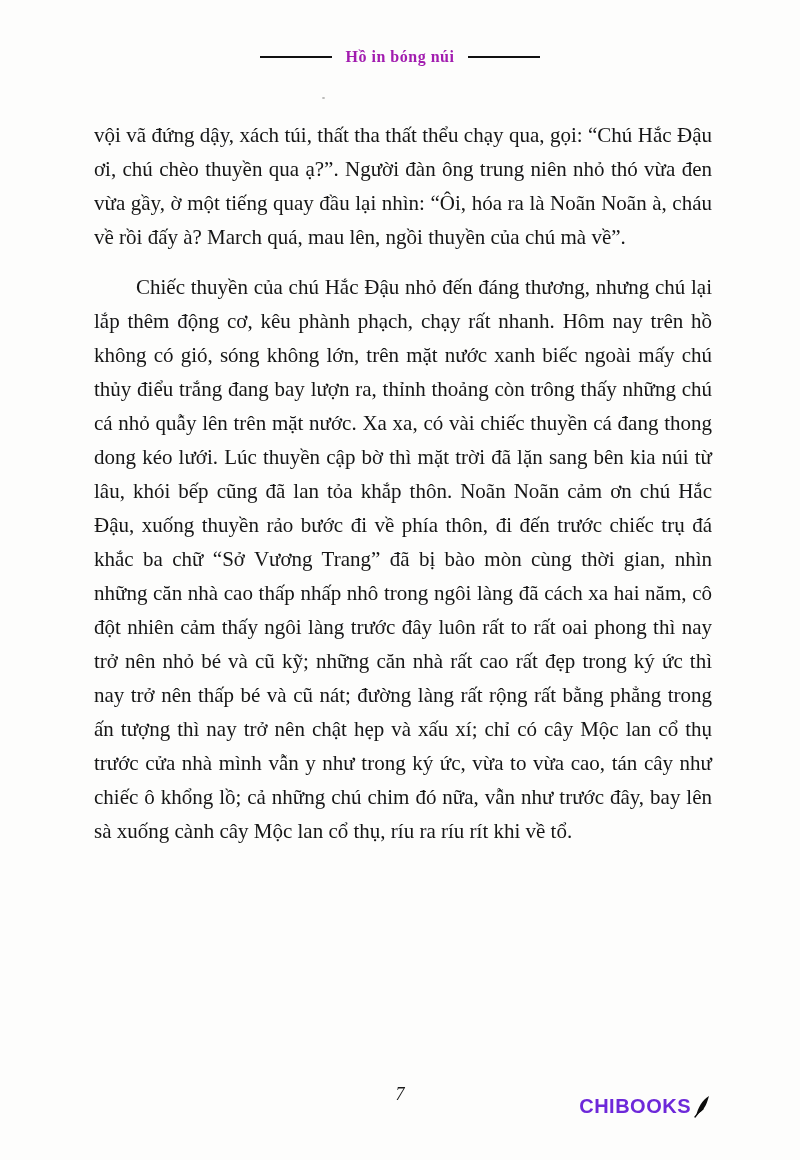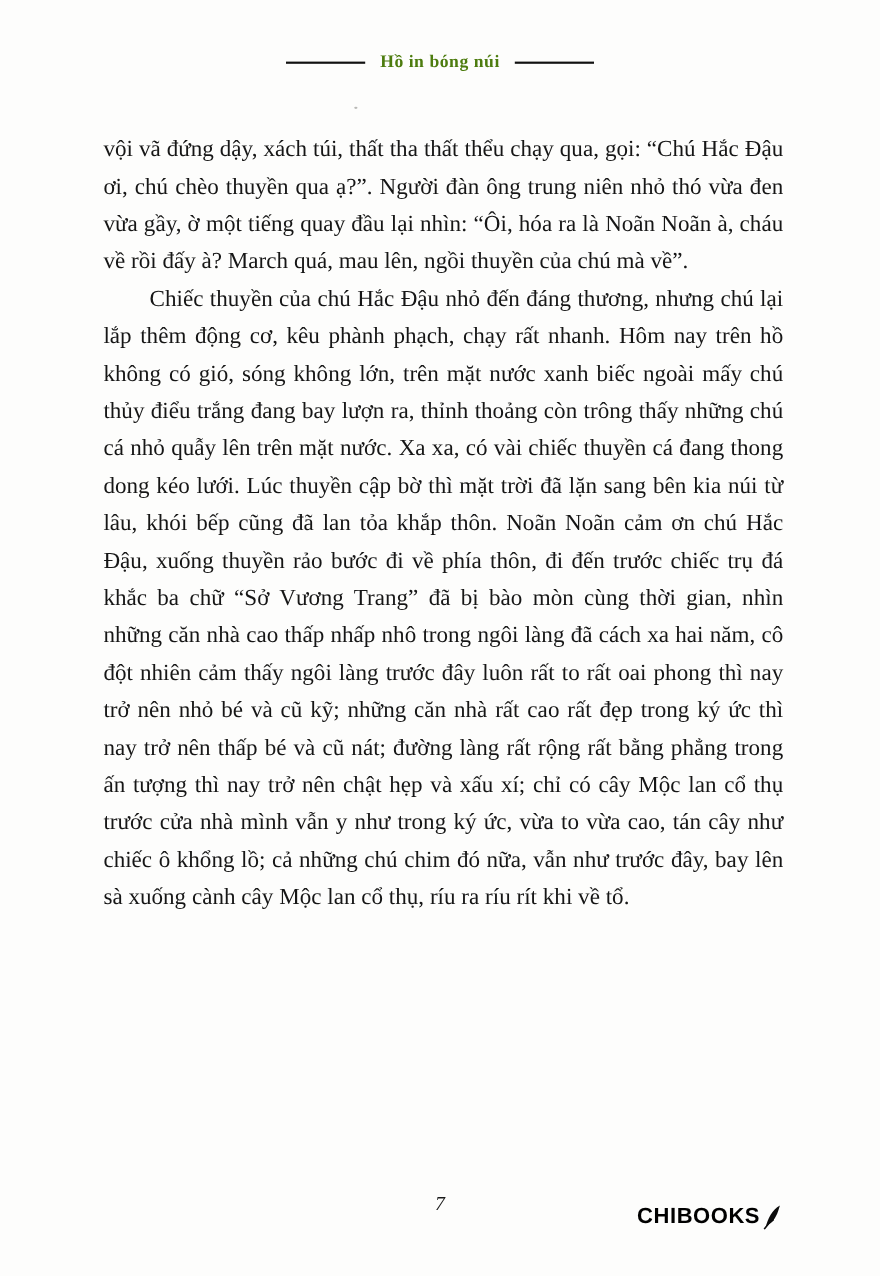--- a/index.html
+++ b/index.html
@@ -30,37 +30,38 @@
   }
   .header-rule {
     width: 72px;
     height: 0;
     border-top: 2px solid #111;
   }
   .header-title {
     font-size: 16px;
     font-weight: bold;
     letter-spacing: 0.5px;
-    color: #4d7c0f;
+    color: #a21caf;
     white-space: nowrap;
   }
   .body-text {
     position: absolute;
     top: 118px;
     left: 94px;
     width: 618px;
     font-size: 21px;
     line-height: 34px;
     text-align: justify;
     color: #161616;
   }
   .body-text p {
     margin: 0;
   }
   .body-text p + p {
+    margin-top: 16px;
     text-indent: 42px;
   }
   .page-footer {
     position: absolute;
     left: 0;
     bottom: 42px;
     width: 100%;
     height: 34px;
   }
   .page-number {
@@ -76,21 +77,21 @@
     position: absolute;
     right: 88px;
     bottom: 0;
     display: flex;
     align-items: center;
     gap: 1px;
     font-family: "Liberation Sans", sans-serif;
     font-weight: bold;
     font-size: 20px;
     letter-spacing: 0.5px;
-    color: #000000;
+    color: #6d28d9;
   }
   .leaf-icon {
     display: inline-block;
     width: 20px;
     height: 24px;
   }
   .scan-speck {
     position: absolute;
     top: 97px;
     left: 322px;

